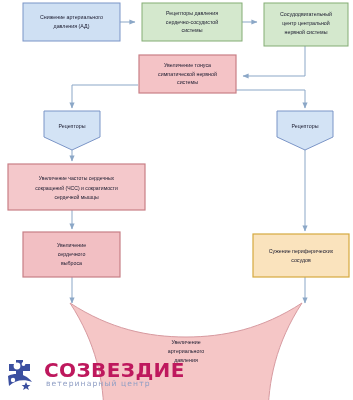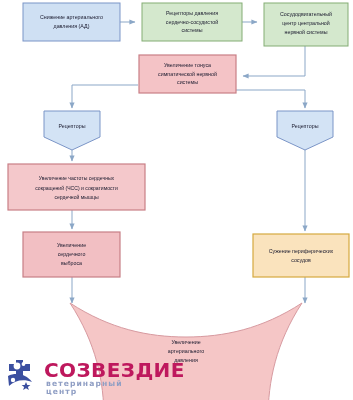--- a/index.html
+++ b/index.html
@@ -50,21 +50,21 @@
     color: #be185d;
     line-height: 1;
     text-align: center;
   }
   .logo-sub {
     position: absolute;
     left: 40px;
     top: 22px;
     font-family: "DejaVu Sans", sans-serif;
     font-size: 7.6px;
-    font-weight: 700;
+    font-weight: 400;
     letter-spacing: 1.1px;
     color: #8f9ec4;
     line-height: 1;
   }
   .logo-mark {
     position: absolute;
     left: 0px;
     top: 0px;
     width: 36px;
     height: 32px;

